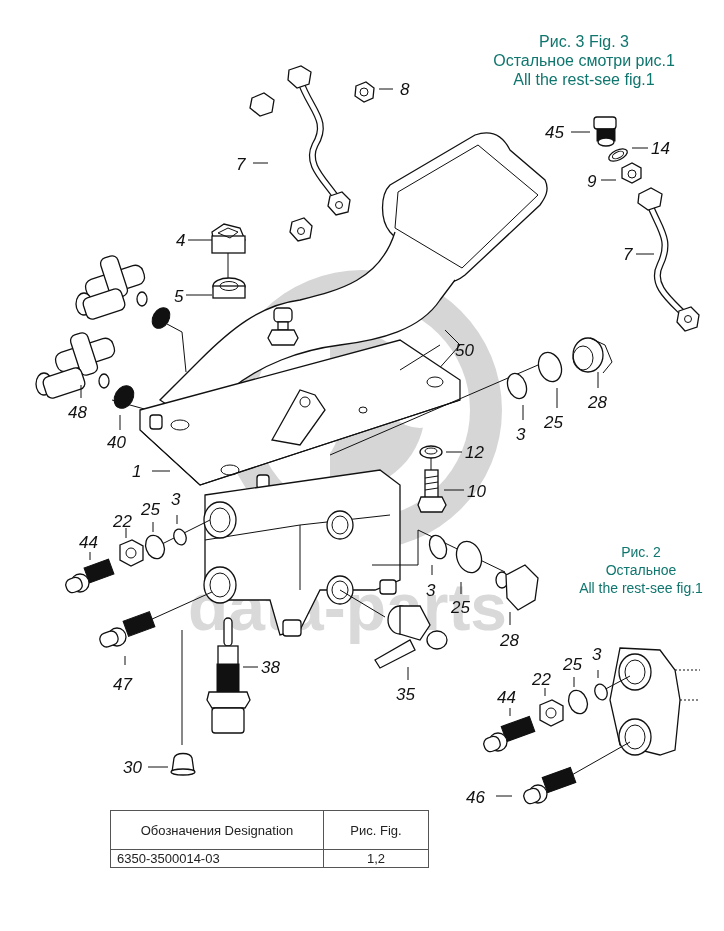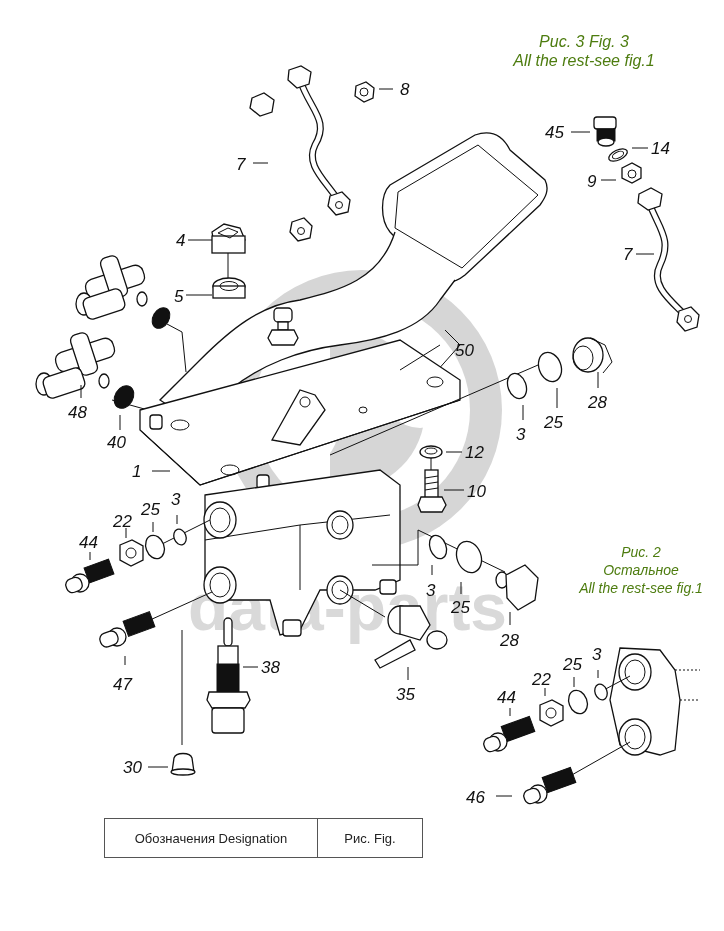--- a/index.html
+++ b/index.html
@@ -1,26 +1,26 @@
 <!DOCTYPE html>
 <html><head>
 <meta charset="utf-8">
 <style>
   html,body{margin:0;padding:0;background:#ffffff;}
   body{width:724px;height:931px;position:relative;overflow:hidden;font-family:"Liberation Sans",sans-serif;color:#111;}
   #diagram{position:absolute;left:0;top:0;width:724px;height:931px;}
   .callout{font-family:"Liberation Sans",sans-serif;font-style:italic;font-size:17px;fill:#111;}
-  .note{position:absolute;font-style:italic;font-size:16px;line-height:19px;text-align:center;color:#4d7c0f;white-space:nowrap;}
+  .note{position:absolute;font-size:16px;line-height:19px;text-align:center;color:#0f766e;white-space:nowrap;}
   .part{fill:#fff;stroke:#111;stroke-width:1.3;}
   .thin{fill:none;stroke:#111;stroke-width:1;}
   .leader{fill:none;stroke:#111;stroke-width:1;}
   .dark{fill:#111;stroke:#111;stroke-width:1;}
   .wm{fill:#d6d6d6;}
   .wmtext{font-family:"Liberation Sans",sans-serif;font-size:66px;font-weight:bold;fill:#d9d9d9;}
-  table#designation-table{position:absolute;left:104px;top:810px;border-collapse:collapse;font-size:13px;color:#222;margin-top:8px;}
+  table#designation-table{position:absolute;left:110px;top:810px;border-collapse:collapse;font-size:13px;color:#222;}
   #designation-table td,#designation-table th{border:1px solid #555;padding:0 6px;height:17px;}
   #designation-table th{font-weight:normal;height:38px;}
   #designation-table th.c1{width:200px;text-align:center;}
   #designation-table th.c2{width:92px;}
   #designation-table td.c2{text-align:center;}
 </style>
 </head>
 <body>
 
 <svg id="diagram" viewBox="0 0 724 931" xmlns="http://www.w3.org/2000/svg">
@@ -328,31 +328,36 @@
     <rect x="544" y="772" width="30" height="16" class="dark" transform="rotate(-20 559 780)"></rect>
     <ellipse cx="538" cy="794" rx="9" ry="9" class="part"></ellipse>
     <rect x="524" y="789" width="16" height="14" rx="6" class="part" transform="rotate(-20 532 796)"></rect>
   </g>
   <line x1="496" y1="796" x2="512" y2="796" class="leader"></line>
   <text x="466" y="803" class="callout">46</text>
 </svg>
 
 <div class="note" style="left:456px;top:32px;width:256px;">
   <div>Рис. 3 Fig. 3</div>
+  <div>Остальное смотри рис.1</div>
   <div>All the rest-see fig.1</div>
 </div>
 
 <div class="note" style="left:556px;top:543px;width:170px;font-size:14px;line-height:18px;">
   <div>Рис. 2</div>
   <div>Остальное</div>
   <div>All the rest-see fig.1</div>
 </div>
 
 <table id="designation-table">
   <thead>
     <tr>
       <th class="c1">Обозначения Designation</th>
       <th class="c2">Рис. Fig.</th>
     </tr>
   </thead>
   <tbody>
+    <tr>
+      <td>6350-3500014-03</td>
+      <td class="c2">1,2</td>
+    </tr>
   </tbody>
 </table>
 
 </body></html>

